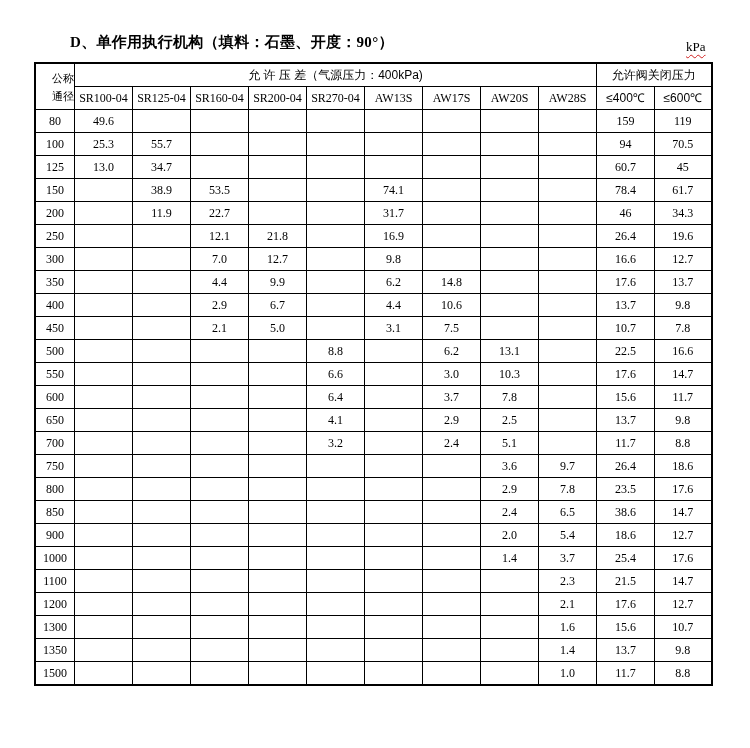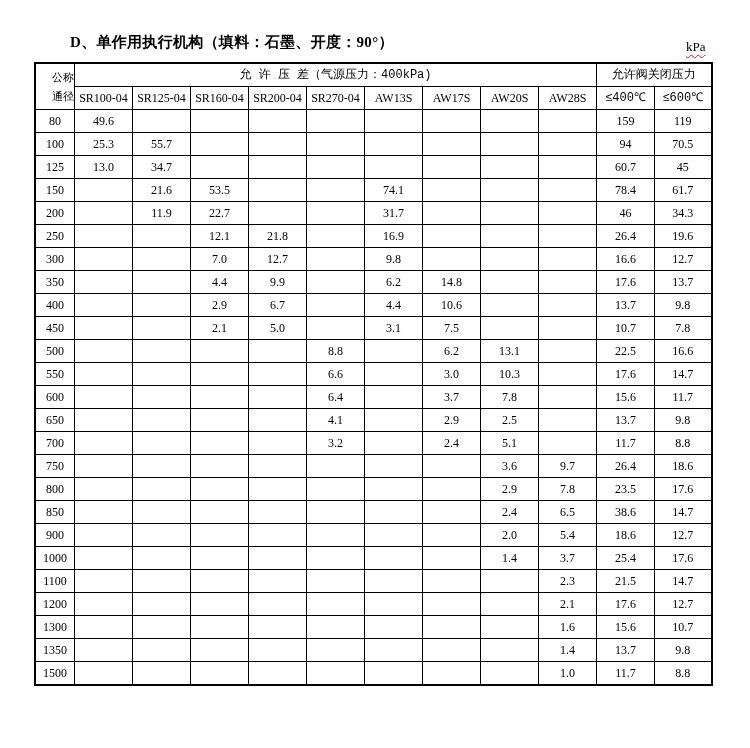--- a/index.html
+++ b/index.html
@@ -3,21 +3,21 @@
 <meta charset="utf-8">
 <style>
   html, body { margin:0; padding:0; background:#ffffff; }
   body { width:750px; height:748px; position:relative; font-family:"Liberation Serif", serif; color:#000; }
   .title { position:absolute; left:70px; top:33px; font-size:15px; font-weight:bold; letter-spacing:0.3px; }
   .unit { position:absolute; left:686px; top:39px; font-size:13px; font-weight:normal; text-decoration:underline wavy #d02020; text-decoration-thickness:1px; text-underline-offset:3px; }
   table.grid { position:absolute; left:34px; top:62px; border-collapse:collapse; border:2px solid #000; table-layout:fixed; }
   table.grid td { border:1px solid #000; padding:0; text-align:center; font-size:12px; height:22px; line-height:22px; white-space:nowrap; overflow:hidden; }
   table.grid tr.h1 td { height:22px; }
   table.grid tr.h2 td { height:22px; }
-  .cjk { font-family:Liberation Mono, monospace; font-size:11px;margin-left:16px; }
+  .cjk { font-family:Liberation Sans, sans-serif; font-size:11px;margin-left:16px; }
   td.dn { font-family:"DejaVu Sans", sans-serif; font-size:12px; line-height:18px !important; }
   td.rowhead { font-size:12px;margin-top:20px; }
 </style>
 </head>
 <body>
 
 <div class="title">D、单作用执行机构（填料：石墨、开度：90°）</div>
 <div class="unit">kPa</div>
 
 <table class="grid">
@@ -95,21 +95,21 @@
         <td></td>
         <td></td>
         <td></td>
         <td></td>
         <td>60.7</td>
         <td>45</td>
       </tr>
       <tr>
         <td class="rowhead">150</td>
         <td></td>
-        <td>21.6</td>
+        <td>38.9</td>
         <td>53.5</td>
         <td></td>
         <td></td>
         <td>74.1</td>
         <td></td>
         <td></td>
         <td></td>
         <td>78.4</td>
         <td>61.7</td>
       </tr>

